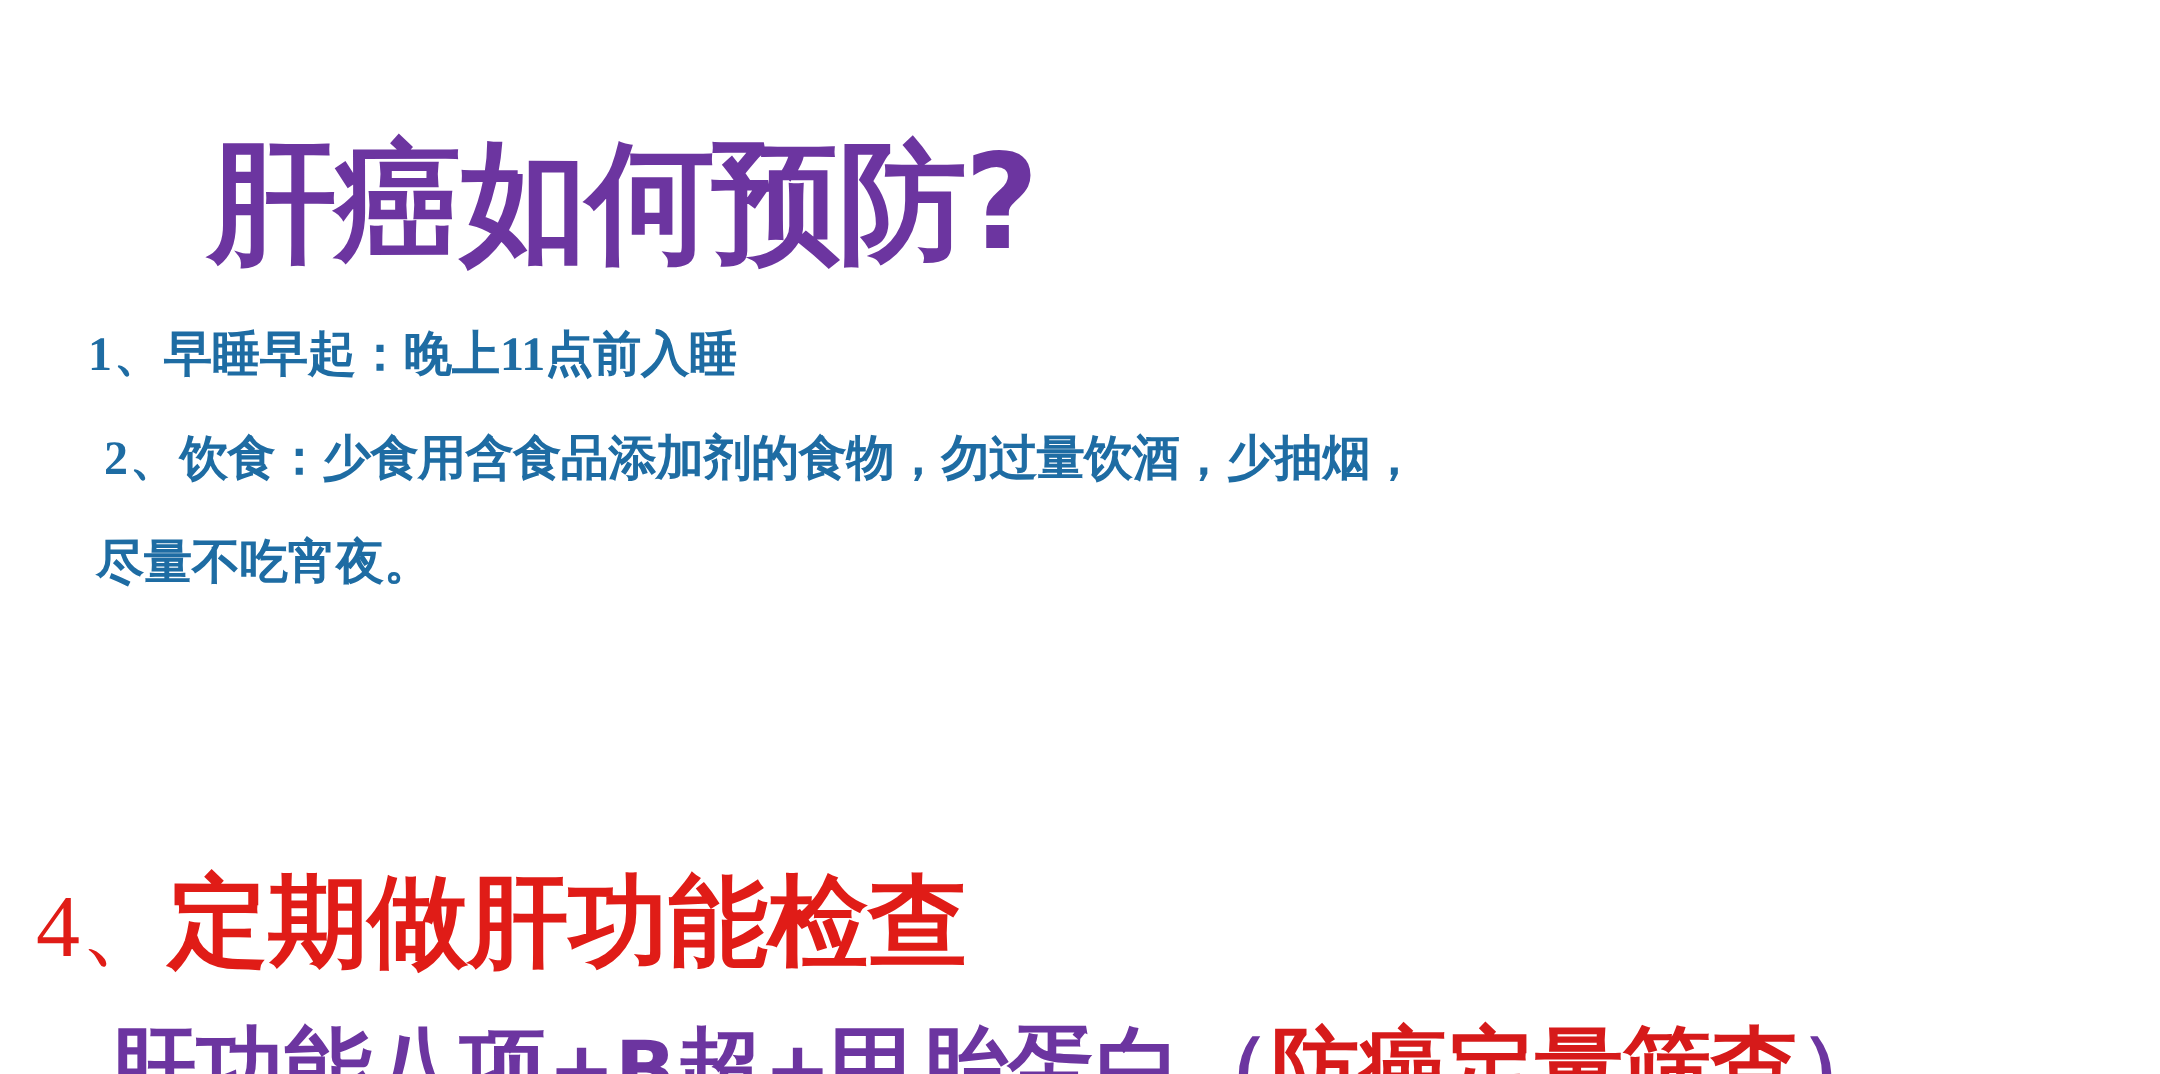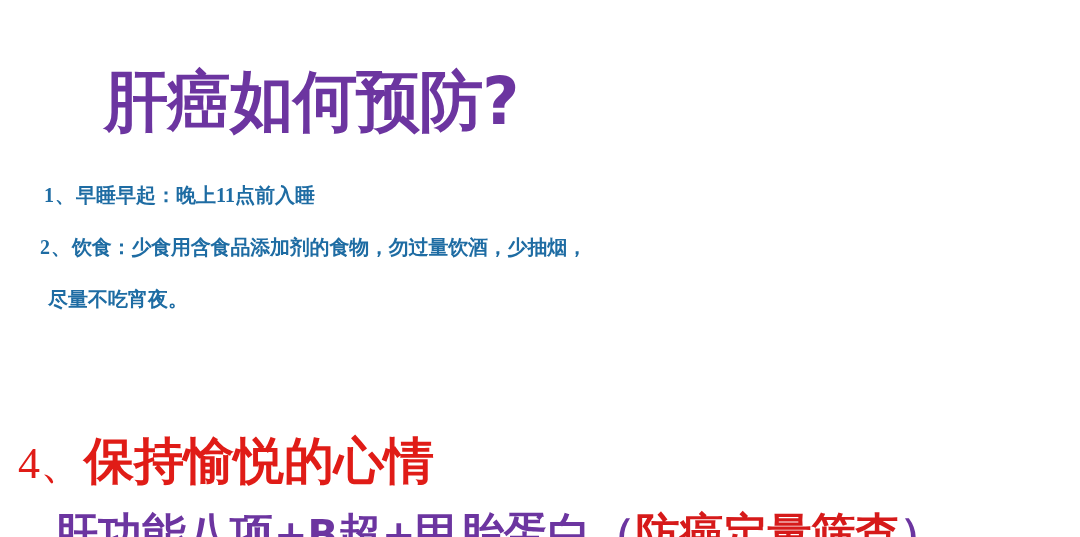--- a/index.html
+++ b/index.html
@@ -33,41 +33,41 @@
     color: #6C35A0;
     white-space: nowrap;
     transform: scaleX(0.97);
     transform-origin: left center;
   }
 
   
   .bluelist {
     position: absolute;
     left: 0;
-    top: 126px;
+    top: 109px;
     width: 1080px;
     color: #1E6CA3;
     font-family: "Liberation Serif", "DejaVu Serif", serif;
     font-weight: 700;
-    font-size: 20px;
+    font-size: 24px;
     line-height: 52px;
   }
   .bluelist .li {
     white-space: nowrap;
     padding-left: 44px;
   }
   .bluelist .li.wrap-line {
     padding-left: 48px;
     white-space: nowrap;
   }
   .bluelist .li .num {
     letter-spacing: 1px;
   }
   .bluelist .li.item2 {
-    padding-left: 40px;
+    padding-left: 52px;
     letter-spacing: -0.2px;
   }
 
   
   .redhead {
     position: absolute;
     left: 18px;
     top: 390px;
     white-space: nowrap;
     color: #E01C17;
@@ -133,20 +133,20 @@
     </div>
 
     <div class="li wrap-line">
       <span class="txt">尽量不吃宵夜。</span>
     </div>
 
 
   </div>
 
   <div class="redhead" style="color: rgb(224, 28, 23);">
-    <span class="rnum">4、</span><span class="rtext">保持愉悦的心情</span>
+    <span class="rnum">4、</span><span class="rtext">定期做肝功能检查</span>
   </div>
 
   <div class="bottomline" style="color: rgb(108, 53, 160);">
     <span class="seg">肝功能八项</span><span class="plusB" style="color: rgb(108, 53, 160);">+</span><span class="plusB" style="color: rgb(108, 53, 160);">B</span><span class="seg">超</span><span class="plusB" style="color: rgb(108, 53, 160);">+</span><span class="seg">甲胎蛋白</span><span class="paren" style="color: rgb(108, 53, 160);">（</span><span class="redin" style="color: rgb(214, 26, 26);">防癌定量筛查</span><span class="paren" style="color: rgb(108, 53, 160);">）</span>
   </div>
 
 </div>
 
 </body></html>

